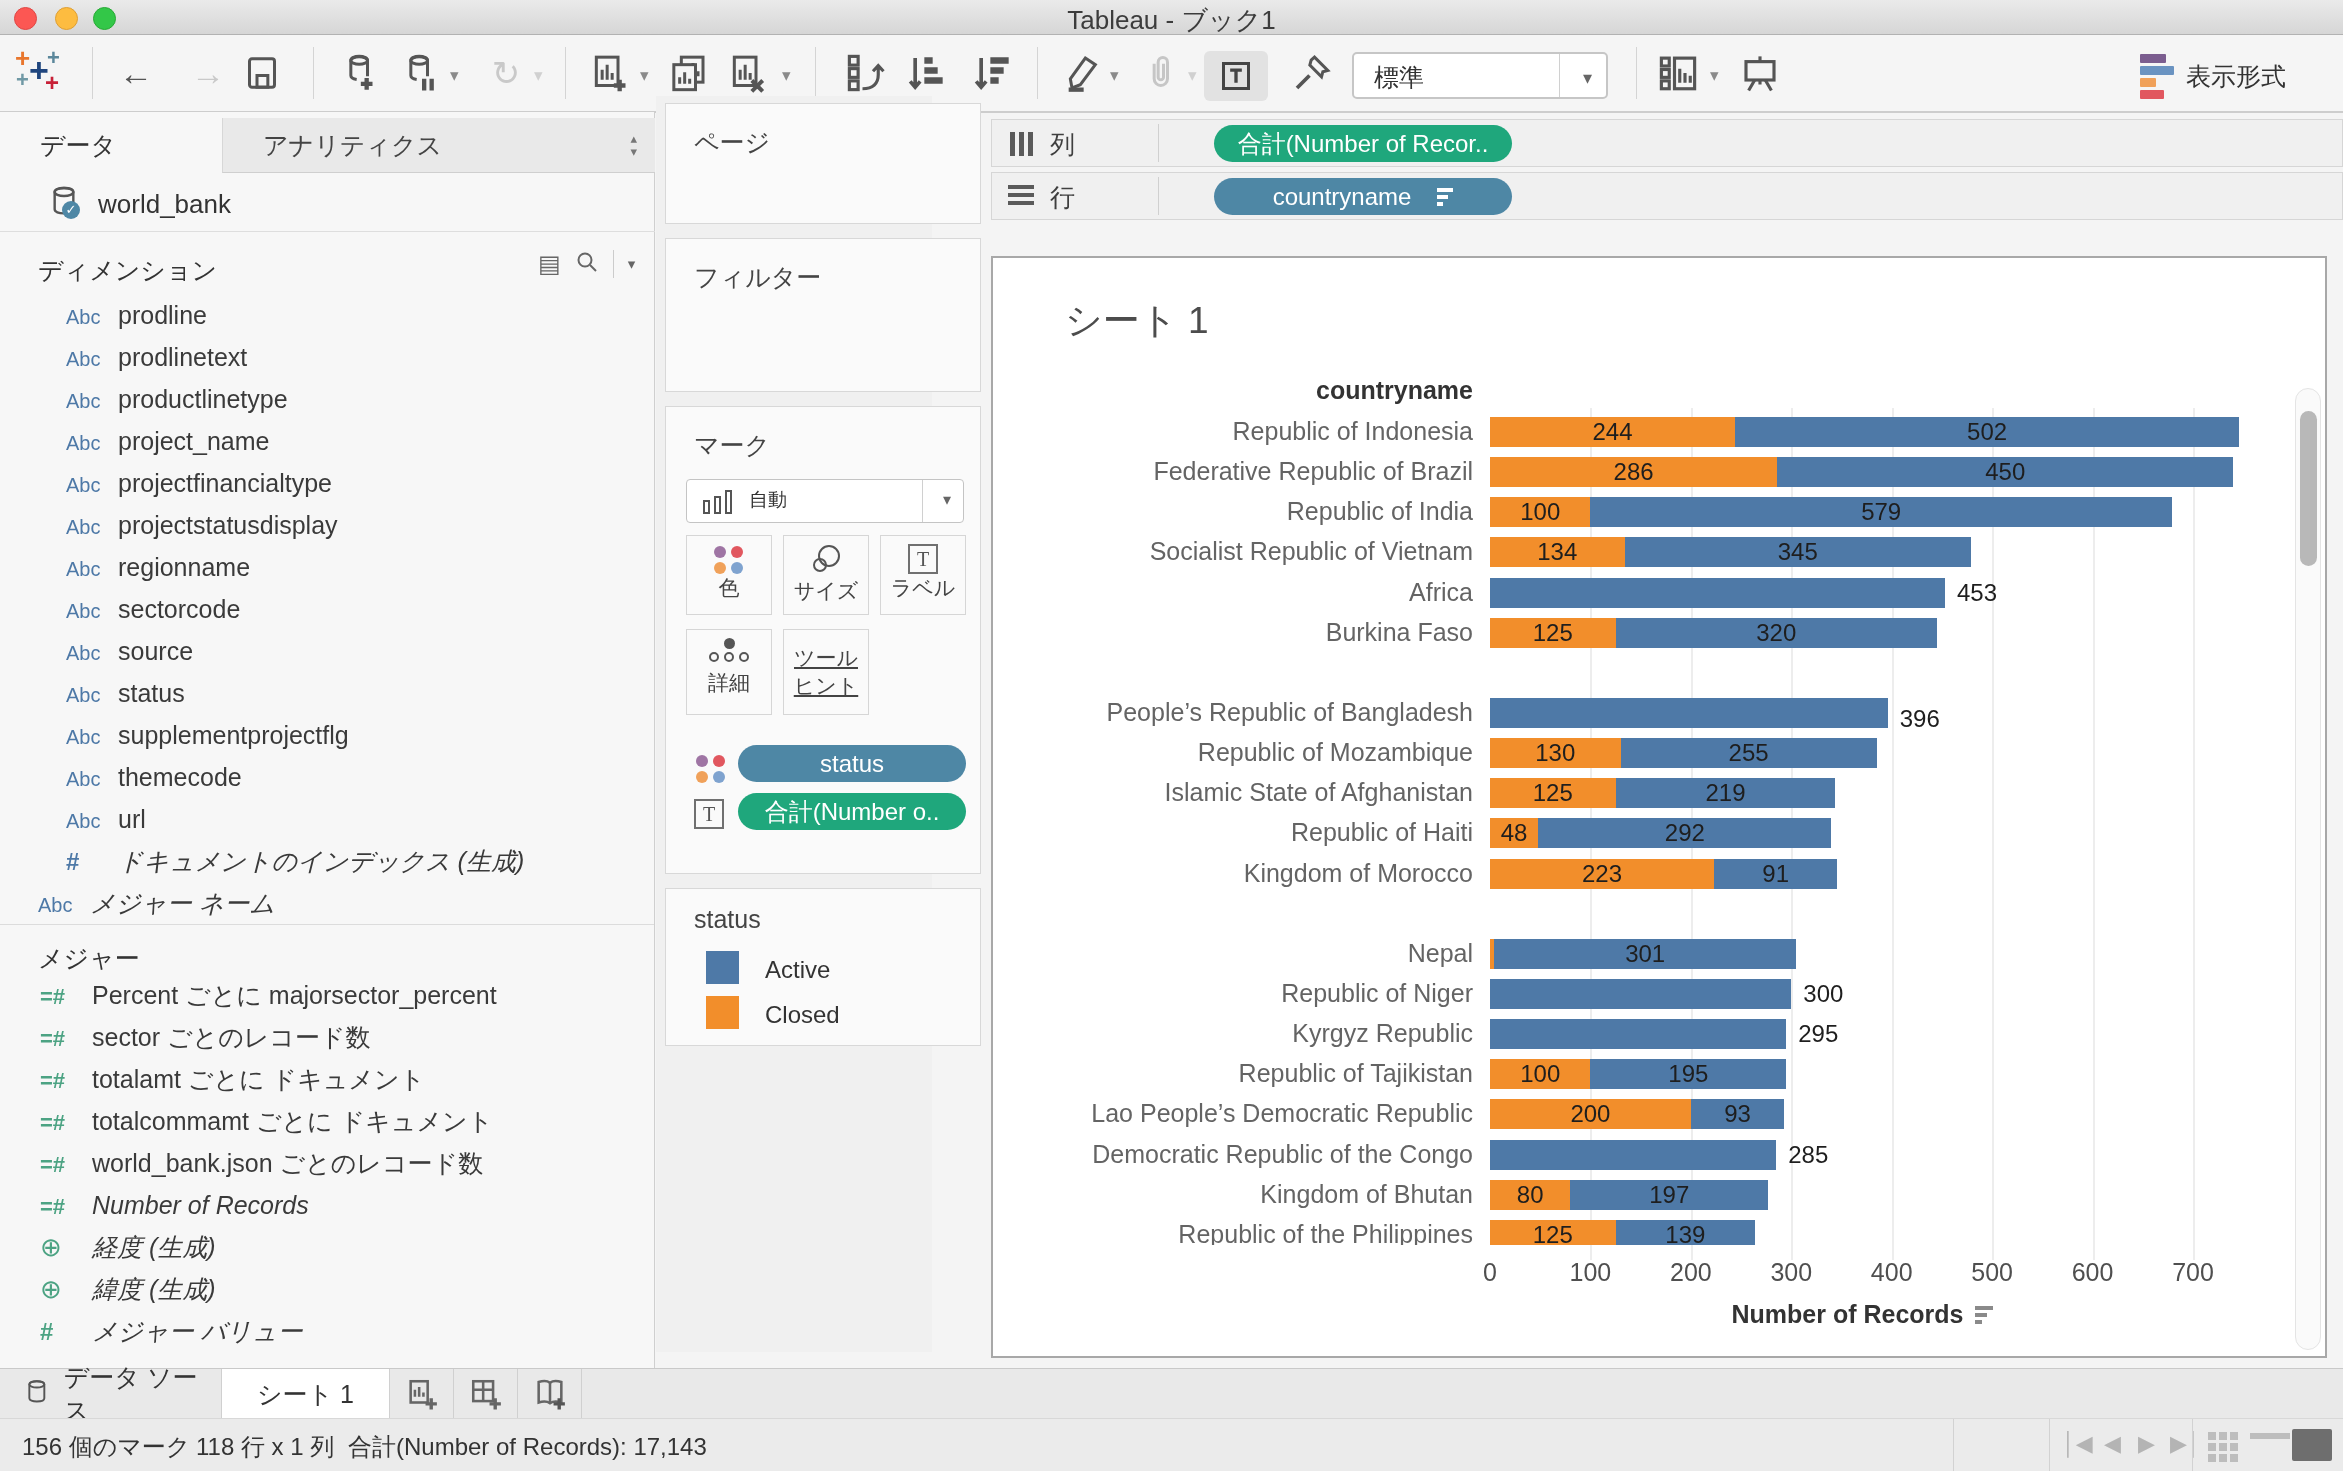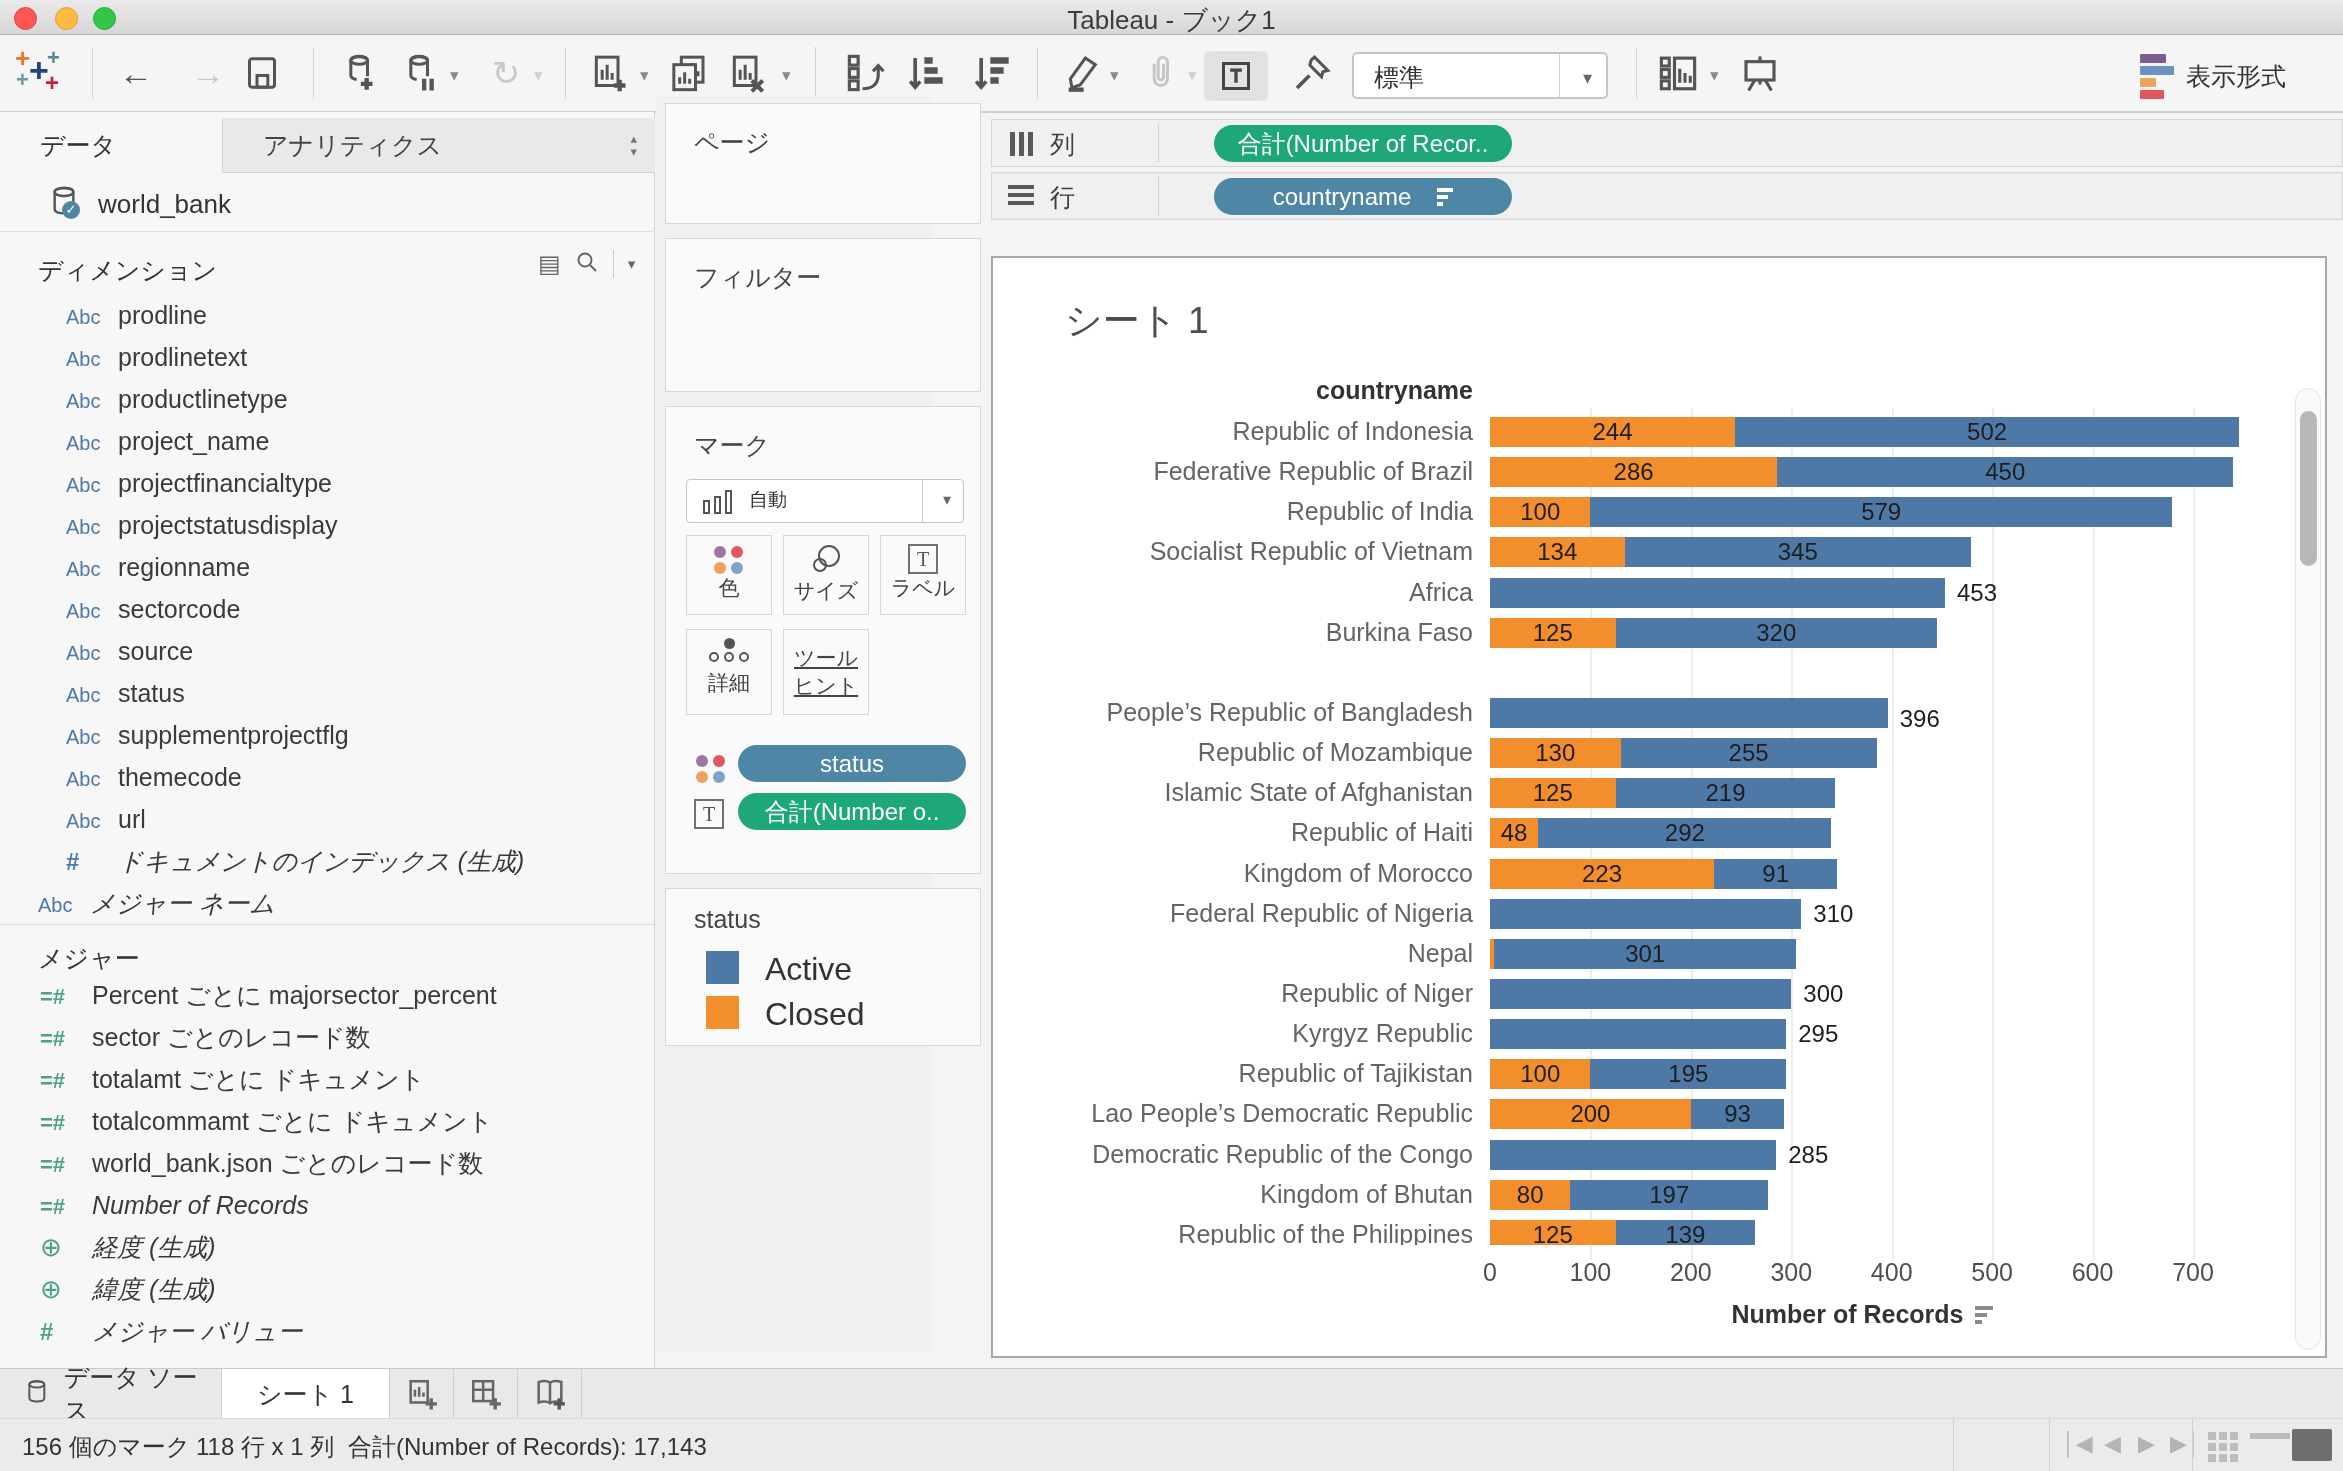--- a/index.html
+++ b/index.html
@@ -51,21 +51,21 @@
   
   .cards{left:656px;top:96px;width:276px;height:1256px;background:#f0f0f0;}
   .card{background:#fafafa;border:1px solid #d8d8d8;box-sizing:border-box;left:9px;width:316px;}
   .card-label{left:28px;top:22px;font-size:25px;color:#444;}
   .mark-dd{left:20px;top:72px;width:278px;height:44px;background:#fff;border:1px solid #c4c4c4;border-radius:4px;box-sizing:border-box;}
   .mbtn{border:1px solid #d6d6d6;box-sizing:border-box;text-align:center;font-size:21px;color:#444;background:#fafafa;}
   .pill{height:37px;border-radius:19px;color:#fff;font-size:24px;display:flex;align-items:center;justify-content:center;box-sizing:border-box;}
   .pill.teal{background:#4e87a5;}
   .pill.green{background:#1fa77c;}
   .legend-sw{width:33px;height:33px;}
-  .leg-row{left:40px;display:flex;align-items:flex-start;gap:26px;font-size:32px;color:#333;}
+  .leg-row{left:40px;display:flex;align-items:flex-end;gap:26px;font-size:24px;color:#333;}
   .tbox{display:inline-block;width:30px;height:30px;border:2px solid #707070;box-sizing:border-box;text-align:center;font-size:20px;color:#555;line-height:26px;font-family:"Liberation Serif",serif;}
   .cdots{display:inline-grid;grid-template-columns:13px 13px;grid-gap:4px;}
   .cdots i{width:12px;height:12px;border-radius:50%;}
   
   .shelf{left:991px;top:0;width:1352px;height:48px;background:#f0f0f0;border:1px solid #d6d6d6;box-sizing:border-box;}
   .shelf-label{left:58px;top:8px;font-size:25px;color:#3f3f3f;}
   .shelf-div{left:166px;top:4px;width:1px;height:38px;background:#d0d0d0;}
   .shelf .pill{position:absolute;left:222px;top:5px;width:298px;}
   .colicon{left:18px;top:12px;display:flex;gap:4px;}
   .colicon i{width:5px;height:24px;background:#5a5a5a;}
@@ -603,25 +603,20 @@
         </div>
         <div class="crow" style="top: 441.54px;">
           <div class="clabel">Kingdom of Morocco</div>
           <div class="seg" style="left: 497px; width: 223.959px; background: rgb(242, 142, 43);">
             <span>223</span>
           </div>
           <div class="seg" style="left: 720.959px; width: 91.3913px; background: rgb(78, 121, 167); padding-left: 32px;">
             <span>91</span>
           </div>
         </div>
-        <div class="crow" style="top: 481.68px;">
-          <div class="clabel">Federal Republic of Nigeria</div>
-          <div class="seg" style="left: 497px; width: 311.333px; background: rgb(78, 121, 167);"></div>
-          <div class="outlab" style="left: 820.333px;">310</div>
-        </div>
         <div class="crow" style="top: 521.82px;">
           <div class="clabel">Nepal</div>
           <div class="seg" style="left: 497px; width: 4.0172px; background: rgb(242, 142, 43);"></div>
           <div class="seg" style="left: 501.017px; width: 302.294px; background: rgb(78, 121, 167);">
             <span>301</span>
           </div>
         </div>
         <div class="crow" style="top: 561.96px;">
           <div class="clabel">Republic of Niger</div>
           <div class="seg" style="left: 497px; width: 301.29px; background: rgb(78, 121, 167);"></div>

